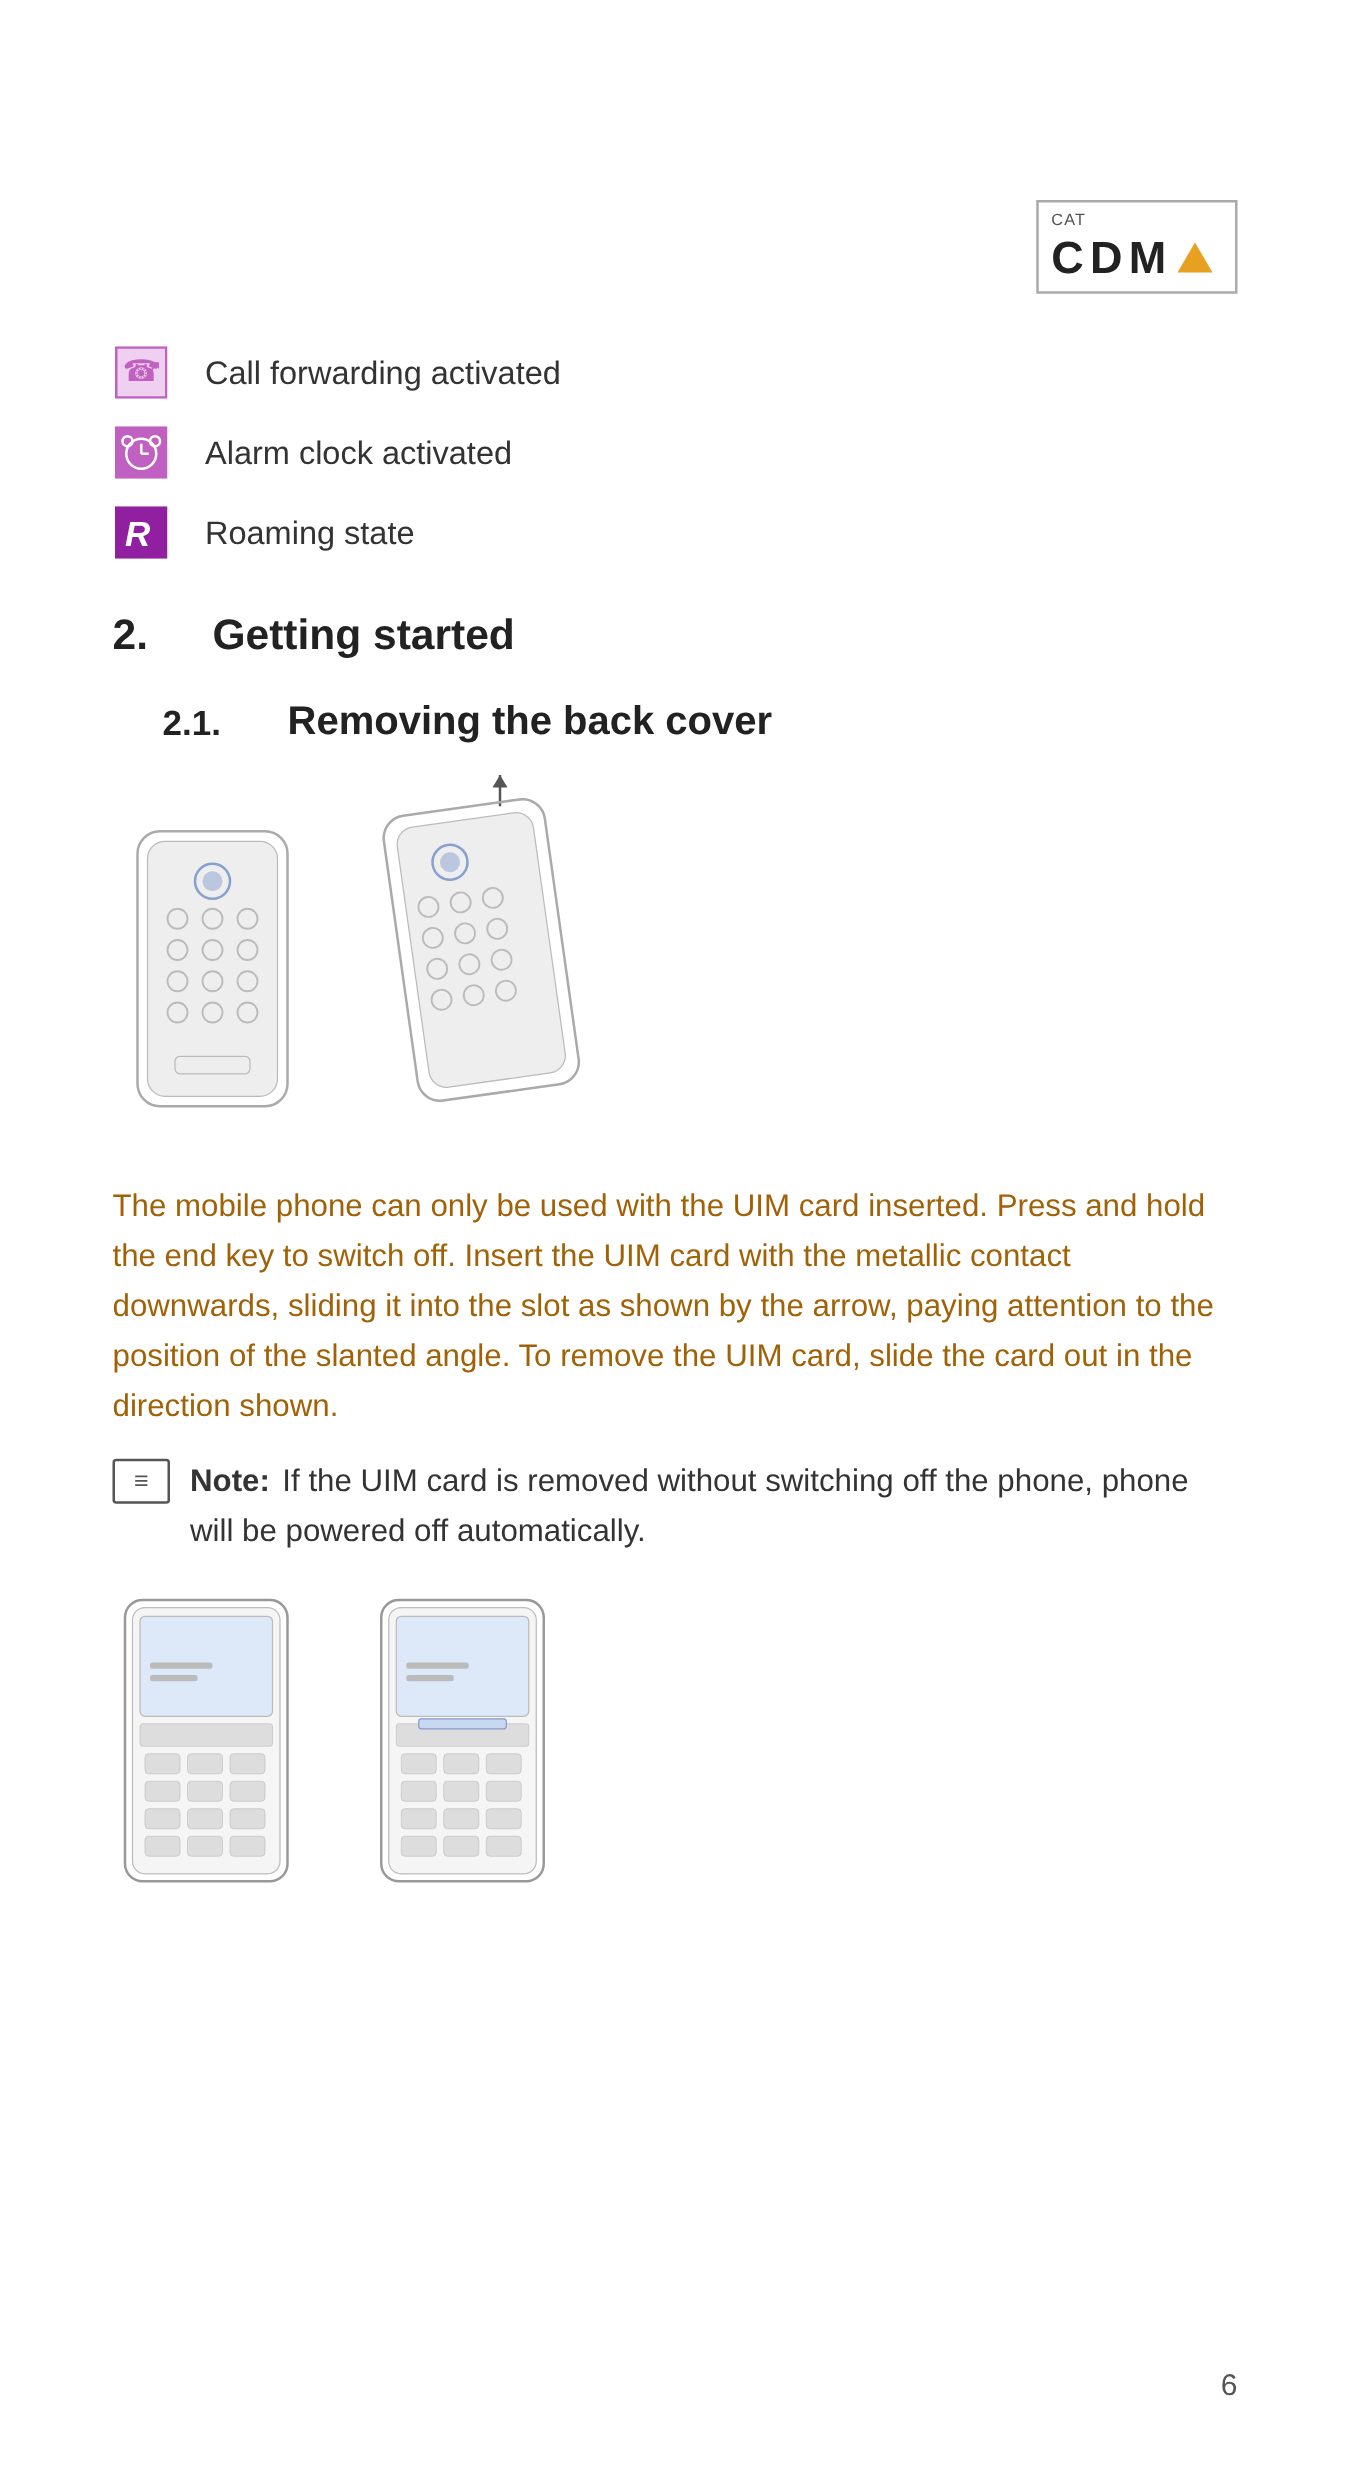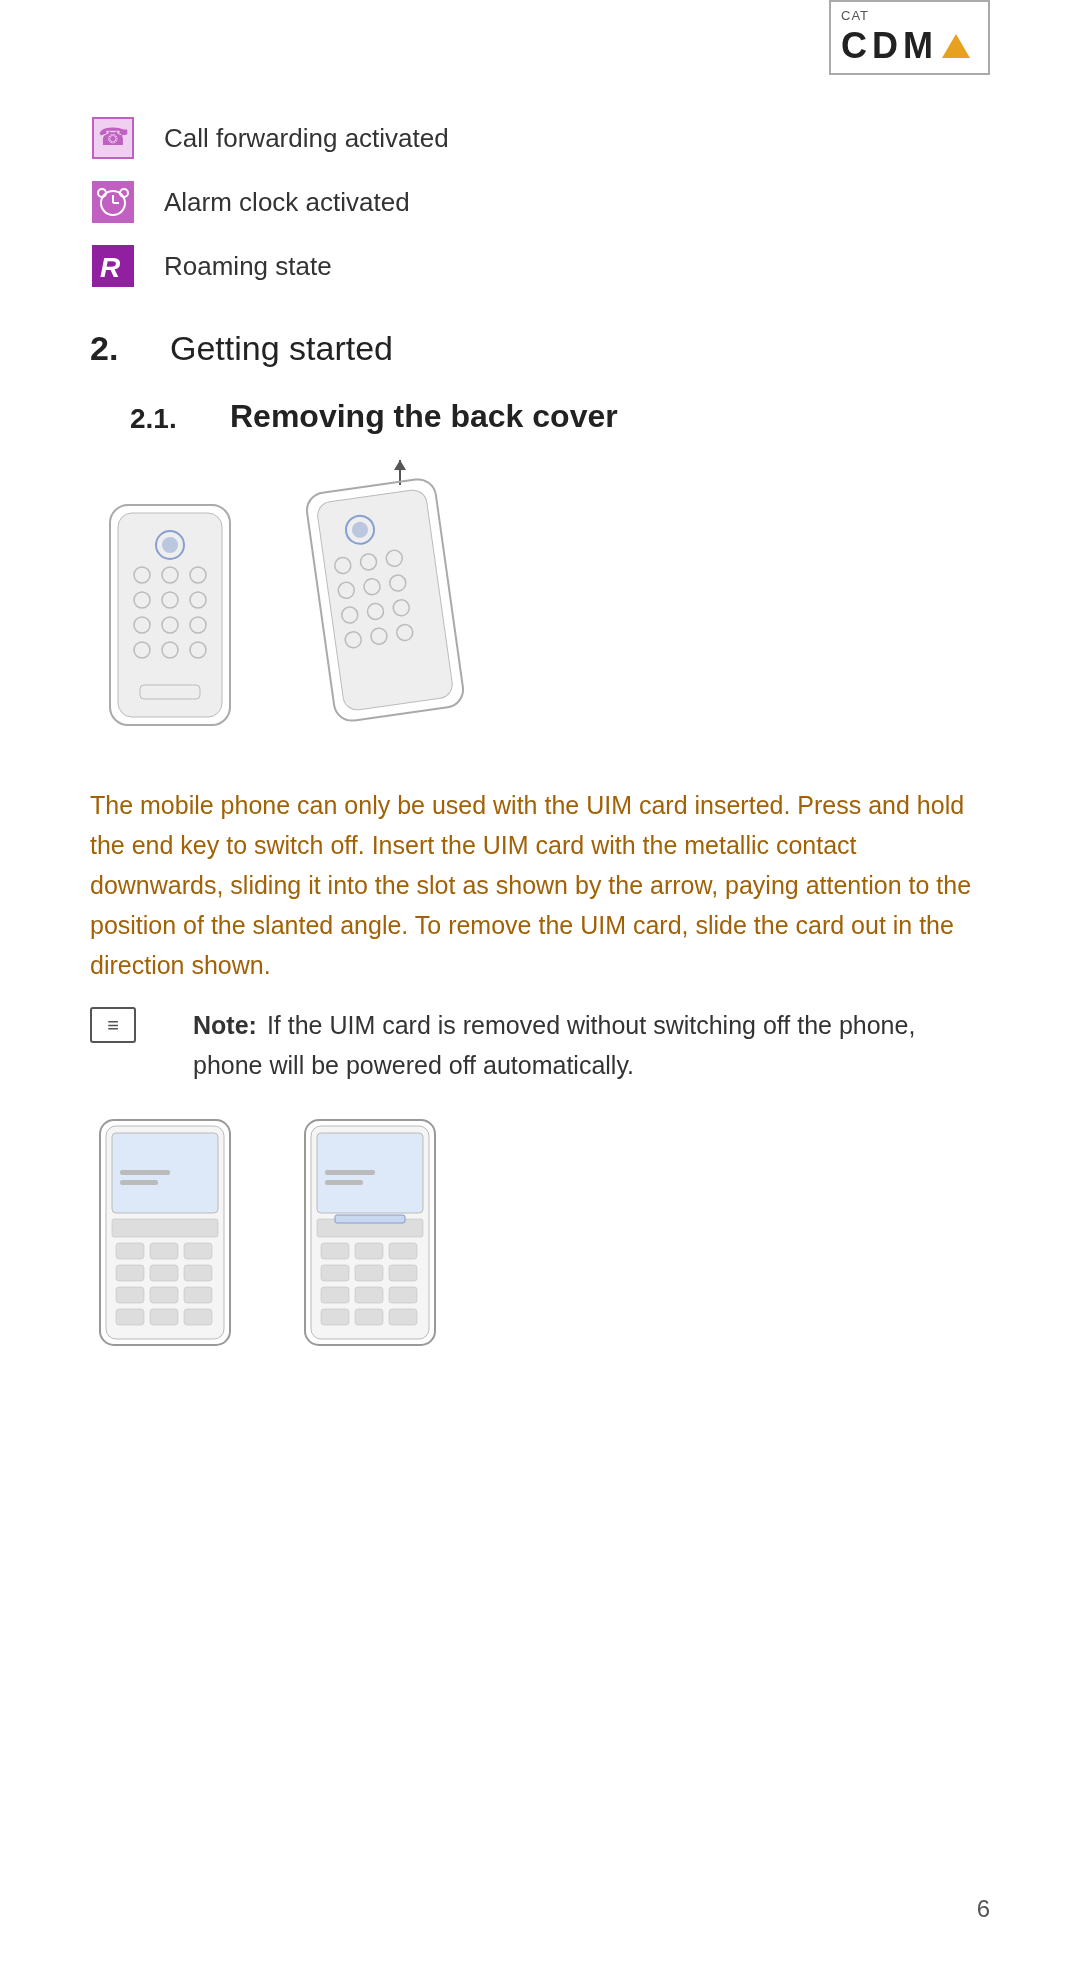--- a/index.html
+++ b/index.html
@@ -9,20 +9,21 @@
       background: #ffffff;
       font-family: Arial, sans-serif;
       font-size: 28px;
       color: #222;
       position: relative;
     }
 
     .page-container {
       width: 900px;
       margin: 0 auto;
+      padding-top: 160px;
       padding-bottom: 100px;
     }
 
     
     .logo-area {
       display: flex;
       justify-content: flex-end;
       margin-bottom: 40px;
     }
     .logo-box {
@@ -89,21 +90,21 @@
       margin-top: 40px;
     }
     .section-num {
       font-size: 34px;
       font-weight: bold;
       min-width: 80px;
       color: #222;
     }
     .section-title {
       font-size: 34px;
-      font-weight: normal;
+      font-weight: bold;
       color: #222;
     }
 
     .subsection-heading {
       display: flex;
       align-items: flex-end;
       margin-bottom: 20px;
       margin-top: 30px;
       margin-left: 40px;
     }
@@ -128,21 +129,20 @@
     }
 
     
     .note-row {
       display: flex;
       align-items: flex-start;
       margin: 20px 0 30px 0;
       font-size: 25px;
       line-height: 1.6;
       color: #333;
-      gap: 41px;
     }
     .note-icon {
       width: 46px;
       height: 36px;
       border: 2.5px solid #555;
       border-radius: 3px;
       display: flex;
       align-items: center;
       justify-content: center;
       margin-right: 16px;

